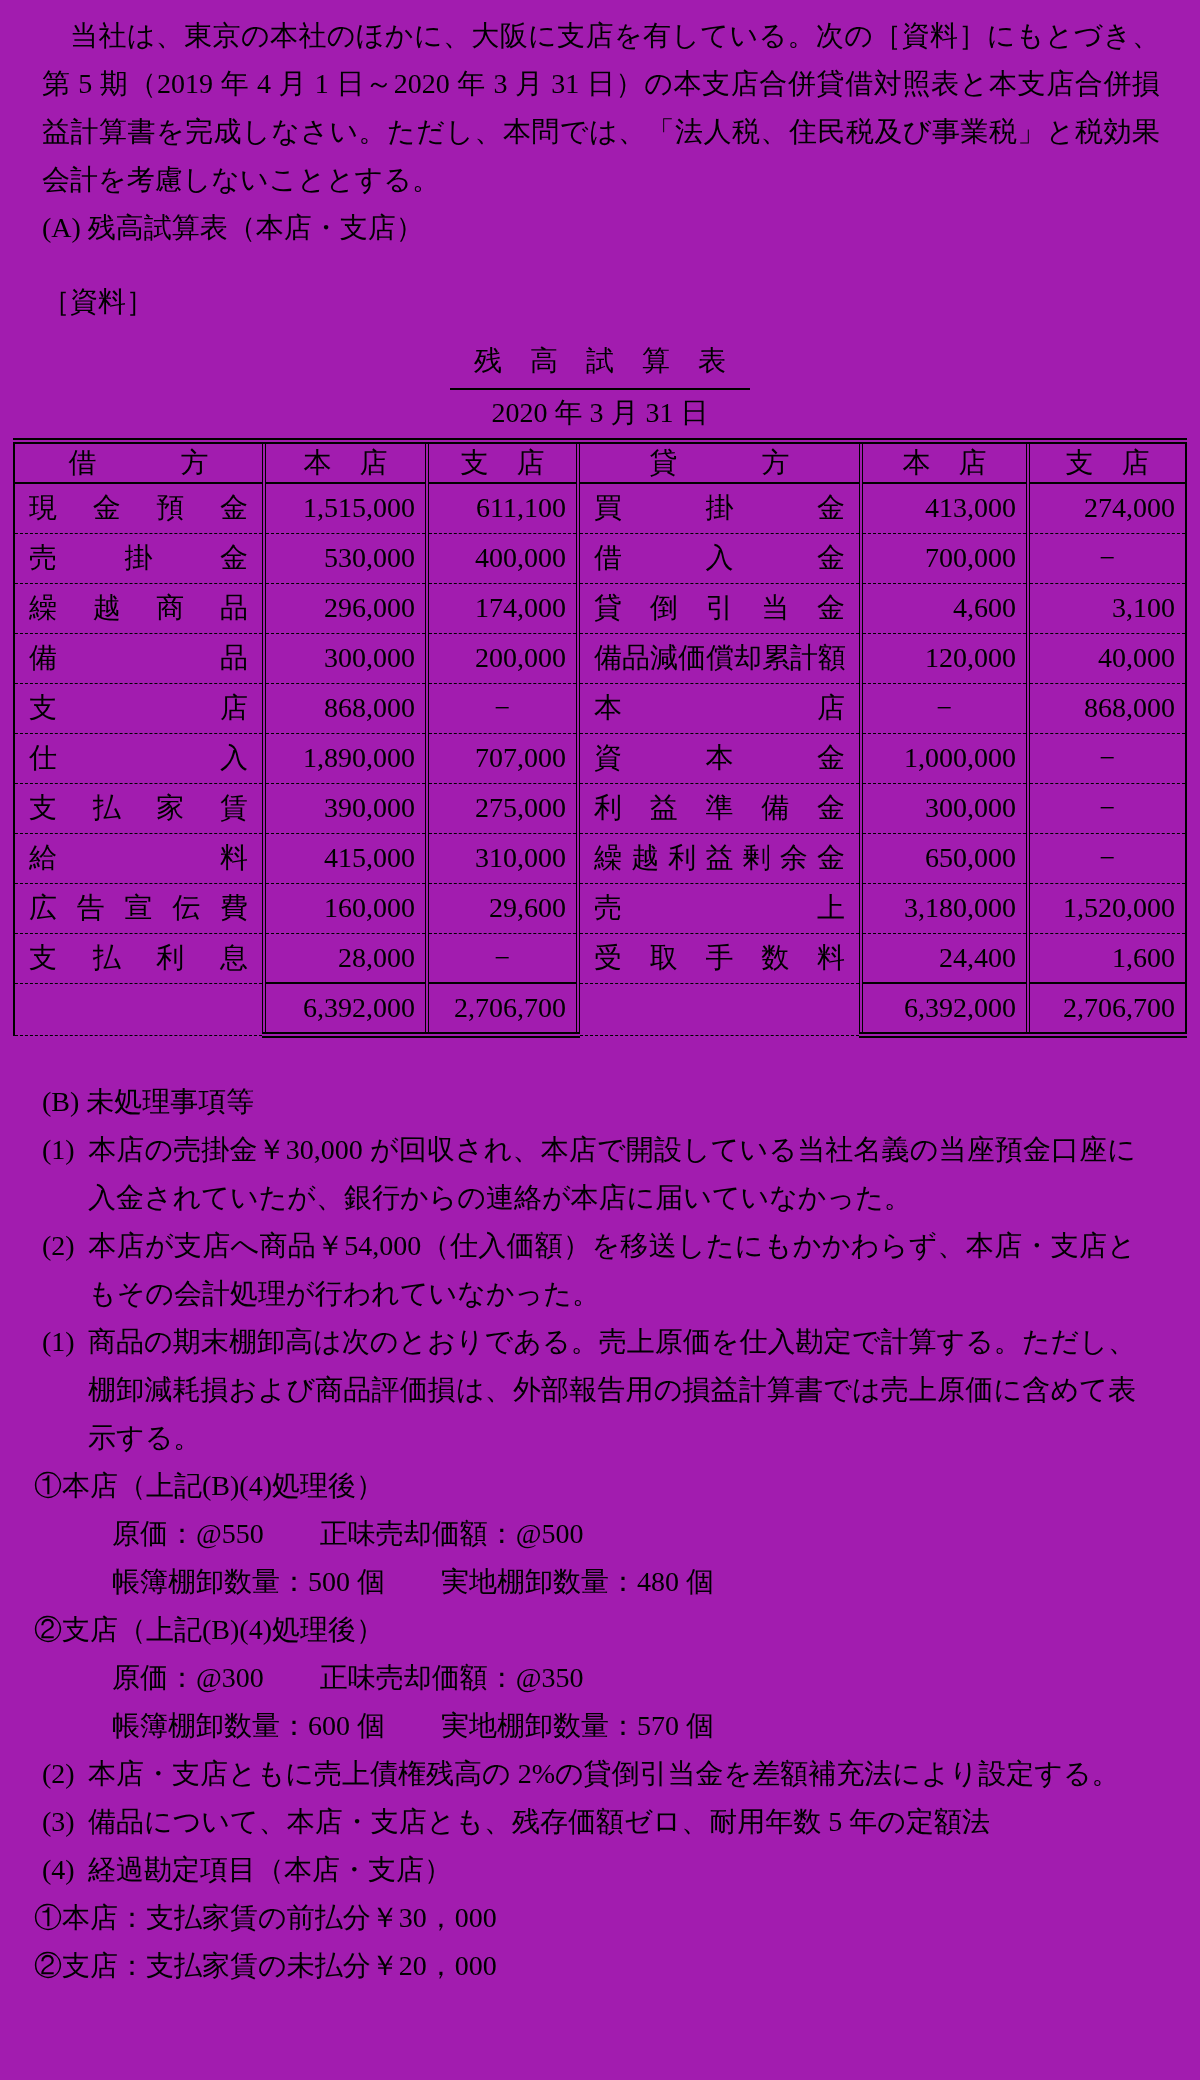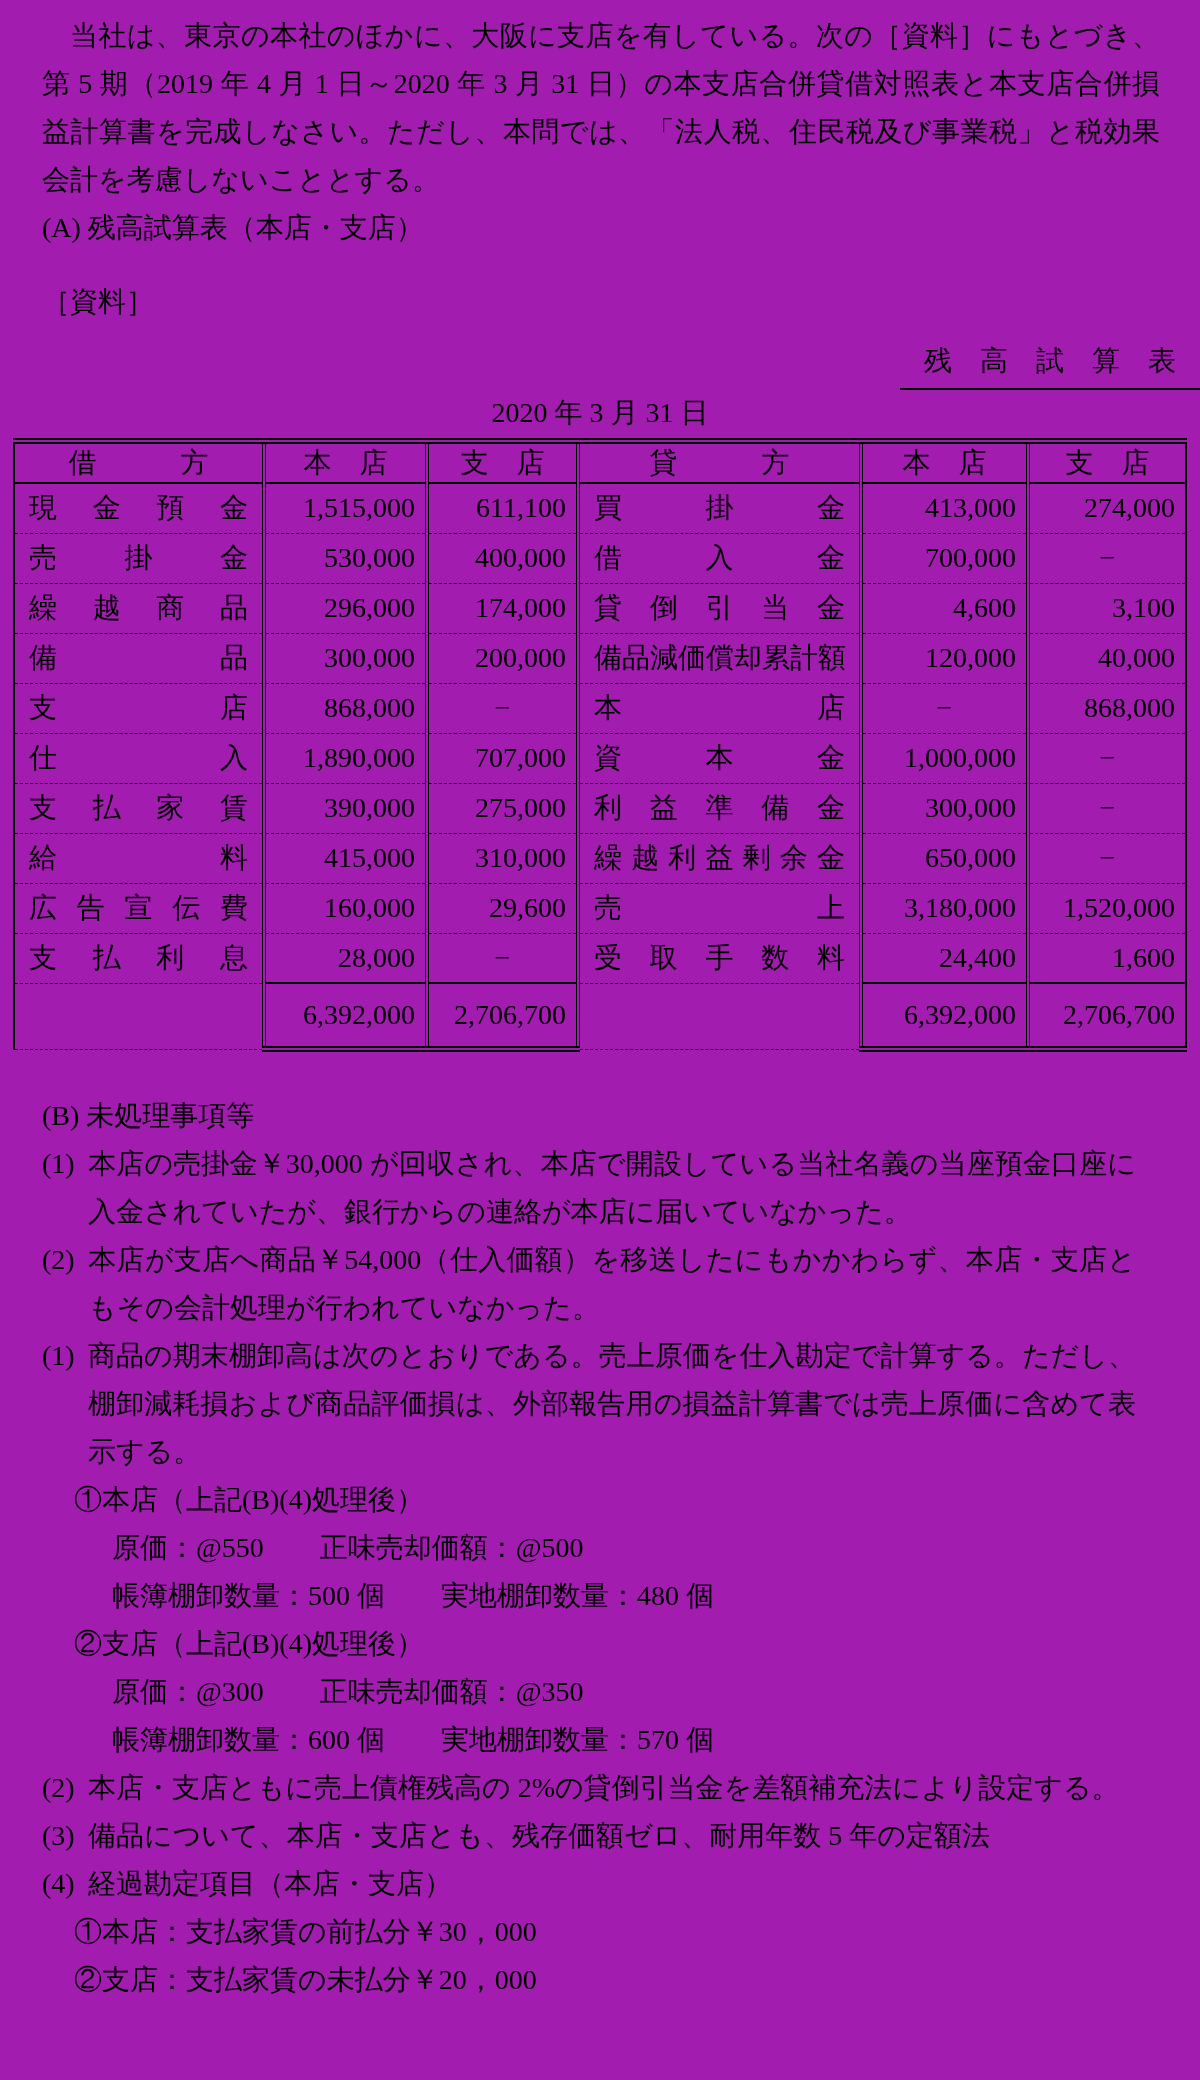--- a/index.html
+++ b/index.html
@@ -14,21 +14,21 @@
 
   .intro {
     margin: 12px 40px 0 42px;
     line-height: 48px;
     text-indent: 1em;
     text-align: justify;
   }
   .line { margin-left: 42px; line-height: 48px; }
   .shiryo { margin-top: 26px; }
 
-  .tb-title { text-align: right; margin-top: 10px; line-height: 50px; }
+  .tb-title { text-align: center; margin-top: 10px; line-height: 50px; }
   .tb-title-text {
     display: inline-block;
     padding: 0 24px 2px 24px;
     border-bottom: 2px solid #000;
   }
   .tb-date { text-align: center; line-height: 46px; }
 
   table.tb {
     width: 1172px;
     margin: 2px auto 0 auto;
@@ -48,36 +48,36 @@
   .vd { border-left: 4px double #000; }
   tr.data td { border-top: 1px dashed #000; }
   td.num { text-align: right; padding-right: 10px; }
   td.num.dash { text-align: center; padding-right: 0; }
   td .spread {
     display: flex;
     justify-content: space-between;
     align-items: center;
     padding: 0 14px;
   }
-  tr.total td { height: 66px; }
+  tr.total td { height: 52px; }
   tr.total td.name-empty { border-top: 1px dashed #000; border-bottom: 1px dashed #000; }
   tr.total td.num { border-top: 2px solid #000; border-bottom: 6px double #000; }
 
   .sec-heading { margin-left: 42px; line-height: 48px; }
   .sec-b { margin-top: 40px; }
   .sec-c { margin-top: 44px; }
   .note {
     margin: 0 64px 0 42px;
     padding-left: 46px;
     text-indent: -46px;
     line-height: 48px;
     text-align: justify;
   }
   .note .lbl { display: inline-block; width: 46px; text-indent: 0; }
-  .sub-head { margin-left: 74px; line-height: 48px; }
+  .sub-head { margin-left: 34px; line-height: 48px; }
   .sub-detail { margin-left: 112px; line-height: 48px; }
 </style>
 </head>
 <body>
 
 <div class="page">
 
   <p class="intro">当社は、東京の本社のほかに、大阪に支店を有している。次の［資料］にもとづき、第 5 期（2019 年 4 月 1 日～2020 年 3 月 31 日）の本支店合併貸借対照表と本支店合併損益計算書を完成しなさい。ただし、本問では、「法人税、住民税及び事業税」と税効果会計を考慮しないこととする。</p>
 
   <div class="line">(A) 残高試算表（本店・支店）</div>

